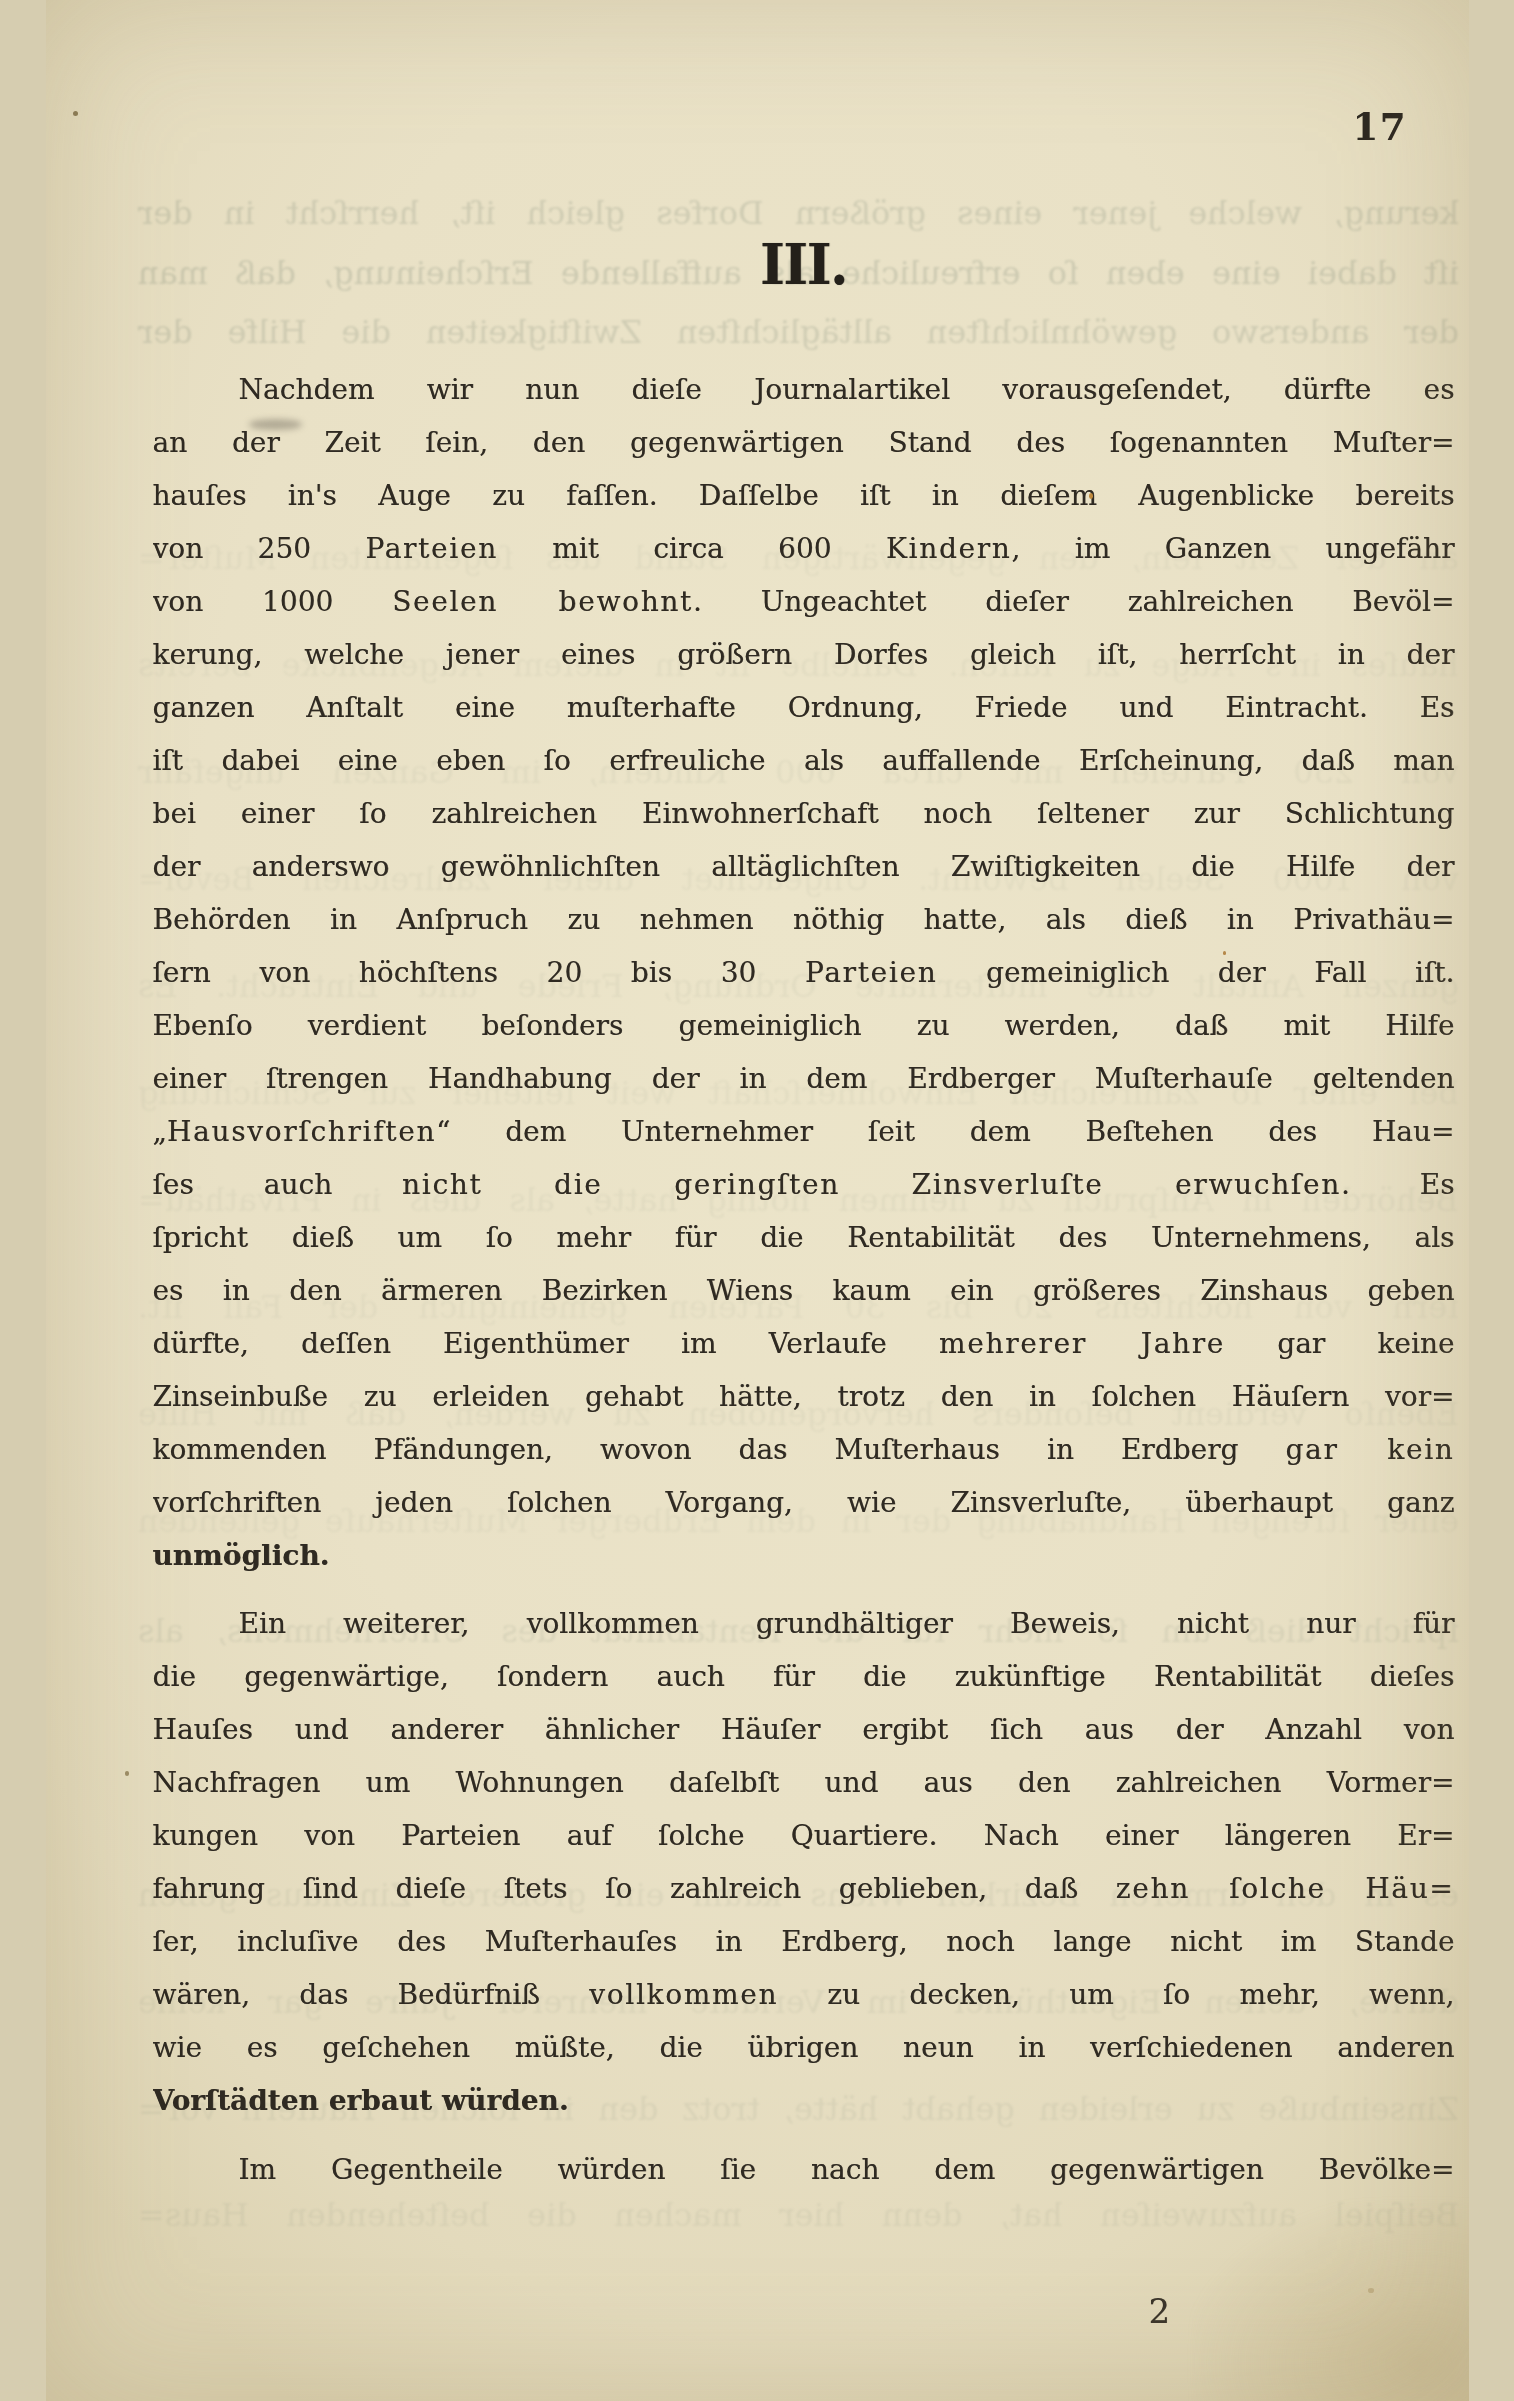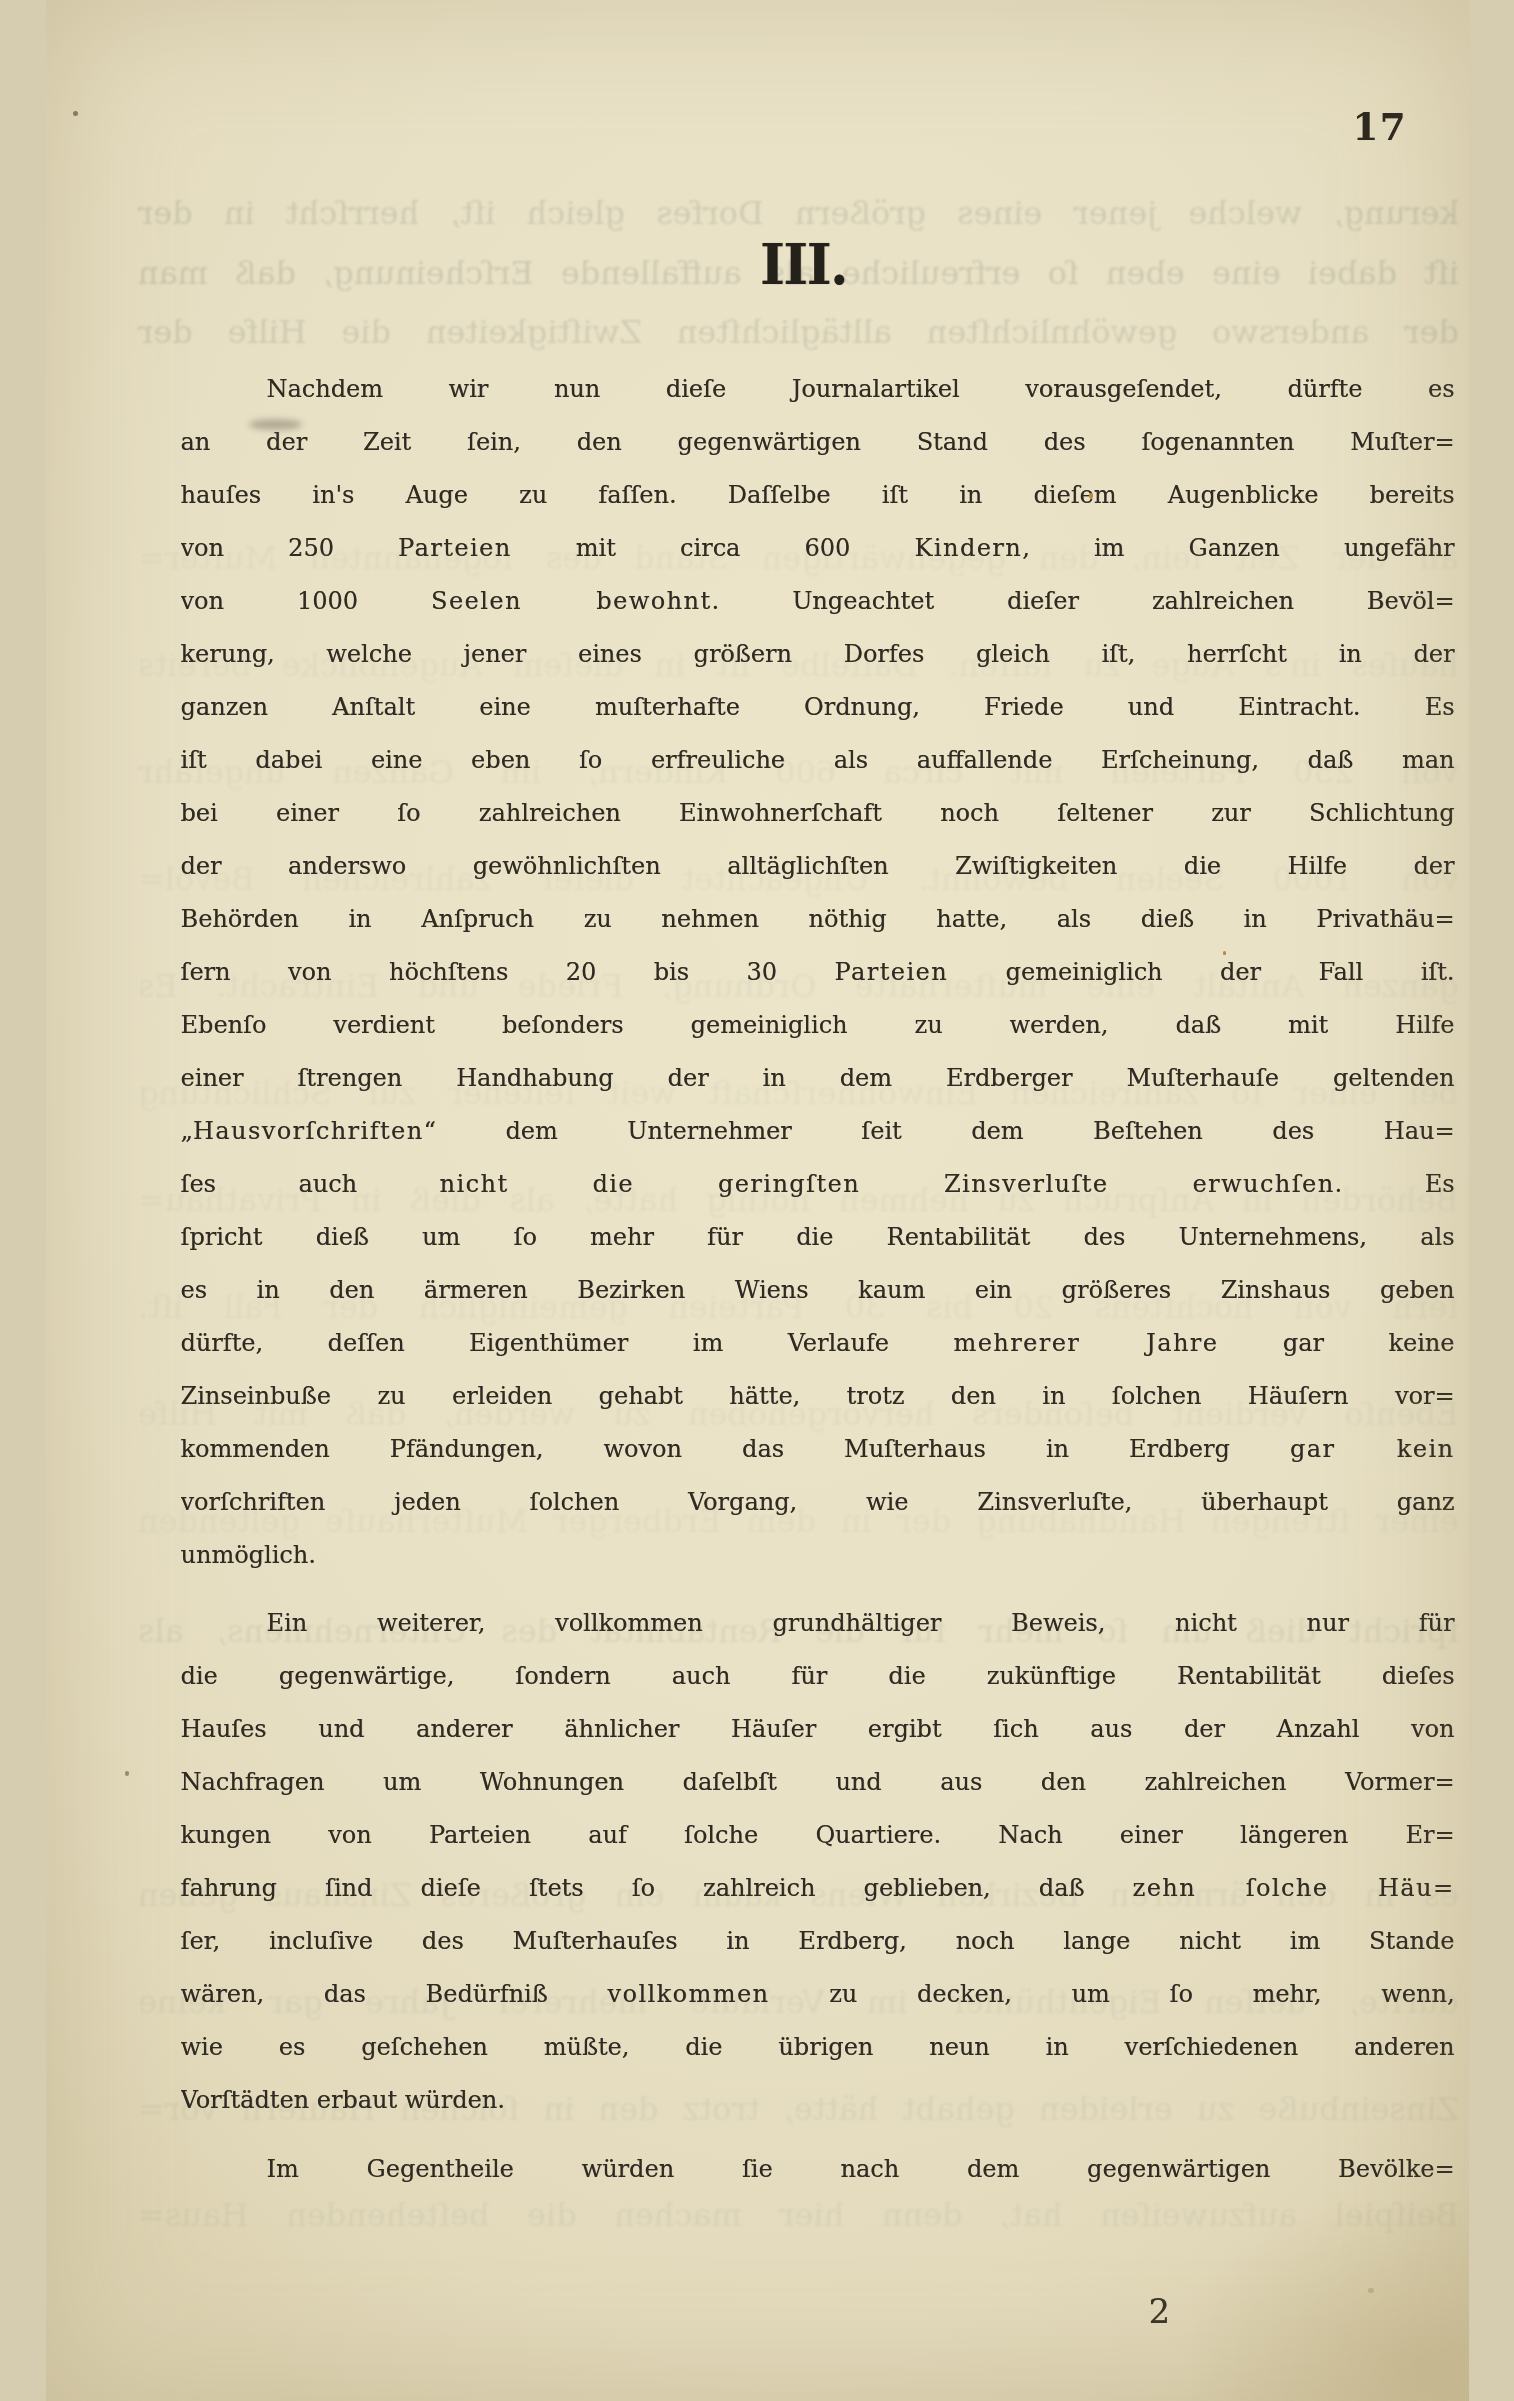--- a/index.html
+++ b/index.html
@@ -49,30 +49,29 @@
   }
   .text-block {
     position: absolute;
     top: 363px; left: 107px; width: 1302px;
   }
   .paragraph { margin: 0; }
   .paragraph + .paragraph { margin-top: 15.3px; }
   .line {
     height: 53px;
     line-height: 53px;
-    font-size: 24px;
+    font-size: 28px;
     text-align: justify;
     text-align-last: justify;
     white-space: nowrap;
     overflow: hidden;
     text-shadow: 0.3px 0.3px 0.5px rgba(47,42,34,0.55);
-    margin-left: 28px;
   }
   .line.first { padding-left: 86px; }
-  .line.last  { text-align-last: left; }
+  .line.last  { text-align-last: left; font-weight: bold; }
   .sperr { letter-spacing: 0.06em; }
   
   .ghost-layer { position: absolute; inset: 0; pointer-events: none; }
   .ghost-line {
     position: absolute;
     left: 92px; width: 1321px;
     height: 49px; line-height: 49px;
     font-size: 32px;
     color: #73806f;
     transform: scaleX(-1);

